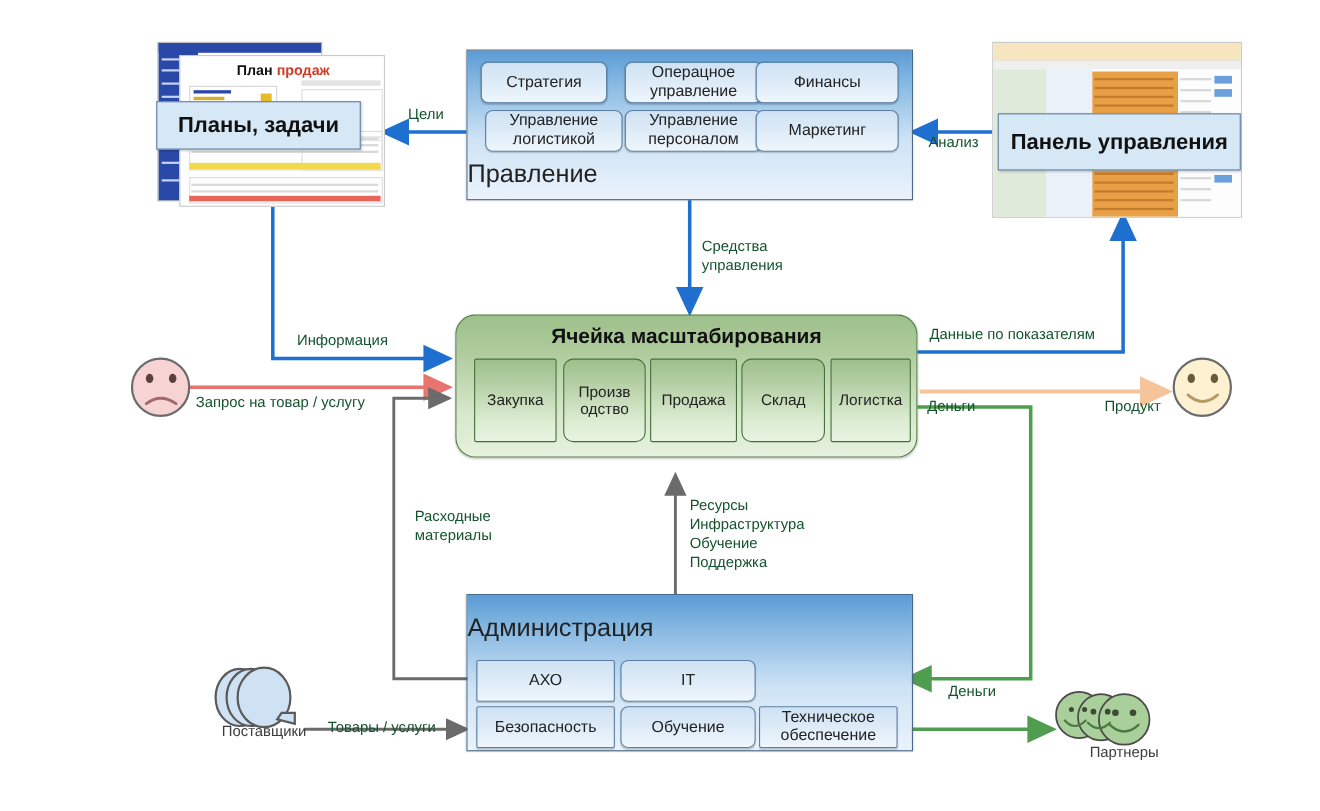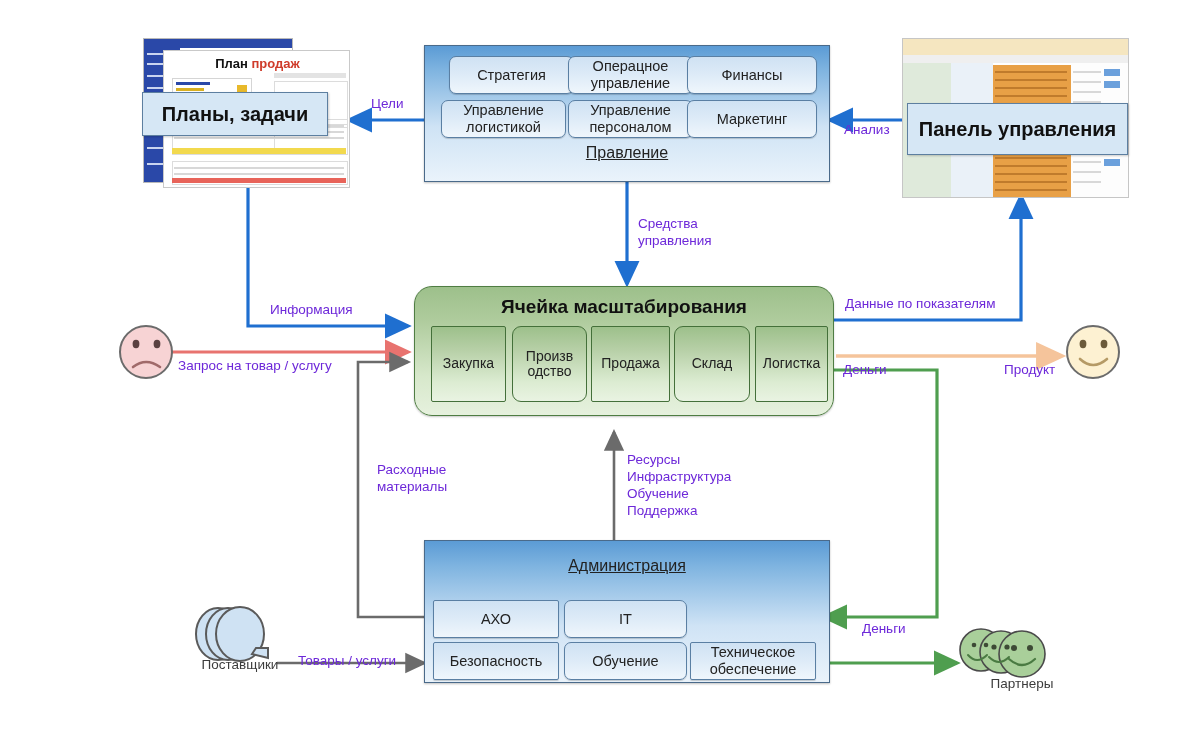--- a/index.html
+++ b/index.html
@@ -9,22 +9,22 @@
   svg.layer{position:absolute;left:0;top:0;width:1200px;height:737px;pointer-events:none;}
   .node{position:absolute;box-sizing:border-box;}
 
   
   .panel{
     border:1px solid #4a6a8a;
     background:linear-gradient(to bottom,#5b9bd5 0%,#7fb4e0 18%,#cfe3f5 60%,#eaf3fb 100%);
     box-shadow:0 1px 2px rgba(0,0,0,.25);
   }
   .panel-title{
-    position:absolute;left:0;width:100%;text-align:center;
-    font-size:16px;color:#222;text-decoration:underline;
+    position:absolute;left:0;width:100%;text-align:left;
+    font-size:23px;color:#222;
   }
   
   .subbox{
     position:absolute;box-sizing:border-box;
     border:1px solid #5a7fa3;border-radius:7px;
     background:linear-gradient(to bottom,#cfe2f3 0%,#dceaf7 45%,#eff6fc 100%);
     display:flex;align-items:center;justify-content:center;text-align:center;
     font-size:14.5px;line-height:1.15;color:#222;
     box-shadow:0 1px 1px rgba(0,0,0,.18);
   }
@@ -53,21 +53,21 @@
   .callout{
     position:absolute;box-sizing:border-box;
     border:1px solid #5d7fa0;
     background:#d6e7f5;
     display:flex;align-items:center;justify-content:center;
     font-size:20px;font-weight:bold;color:#111;
     box-shadow:1px 1px 2px rgba(0,0,0,.2);
   }
 
   
-  .elabel{position:absolute;font-size:13.5px;color:#6d28d9;line-height:1.25;white-space:pre;}
+  .elabel{position:absolute;font-size:13.5px;color:#14532d;line-height:1.25;white-space:pre;}
 
   
   .caption{position:absolute;font-size:13.5px;color:#3c3c3c;text-align:center;}
 
   
   .thumb{position:absolute;box-sizing:border-box;background:#fff;border:1px solid #c9c9c9;overflow:hidden;}
   .rowline{position:absolute;background:#d8d8d8;height:2px;}
 </style>
 </head>
 <body>
@@ -256,21 +256,21 @@
     <div class="rowline" style="left:170px;top:132px;width:28px;"></div>
     <div class="rowline" style="left:170px;top:142px;width:28px;"></div>
   </div>
 
   <div class="callout" style="left:907px;top:103px;width:221px;height:52px;">
     <span>Панель управления</span>
   </div>
 
   <div class="panel node" style="left:424px;top:45px;width:406px;height:137px;">
     <div class="panel-title" style="top:98px;">Правление</div>
-    <div class="subbox" style="left:24px;top:10px;width:125px;height:38px;">Стратегия</div>
+    <div class="subbox" style="left:12px;top:10px;width:115px;height:38px;">Стратегия</div>
     <div class="subbox" style="left: 143px; top: 10px; width: 125px; height: 38px; white-space: pre-line;">Операцное
 управление</div>
     <div class="subbox" style="left:262px;top:10px;width:130px;height:38px;">Финансы</div>
     <div class="subbox" style="left: 16px; top: 54px; width: 125px; height: 38px; white-space: pre-line;">Управление
 логистикой</div>
     <div class="subbox" style="left: 143px; top: 54px; width: 125px; height: 38px; white-space: pre-line;">Управление
 персоналом</div>
     <div class="subbox" style="left:262px;top:54px;width:130px;height:38px;">Маркетинг</div>
   </div>
 

